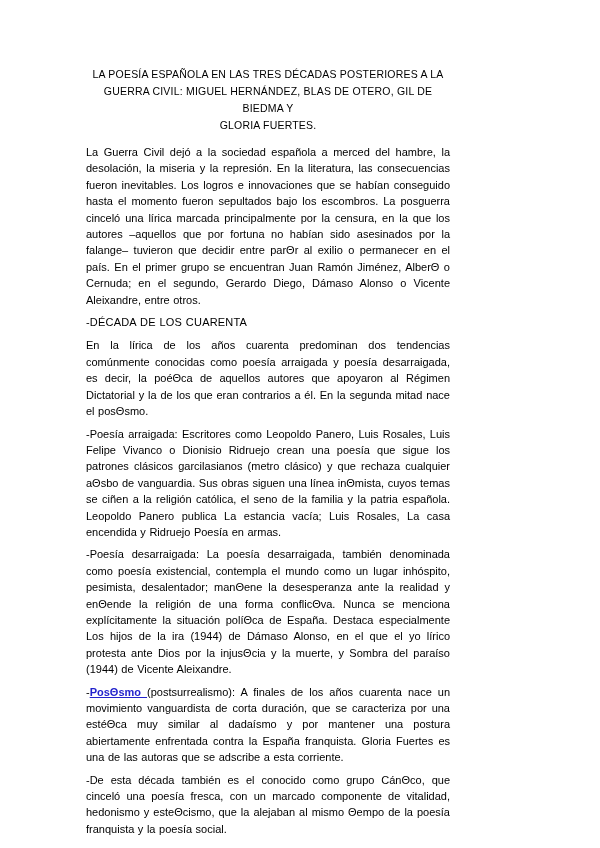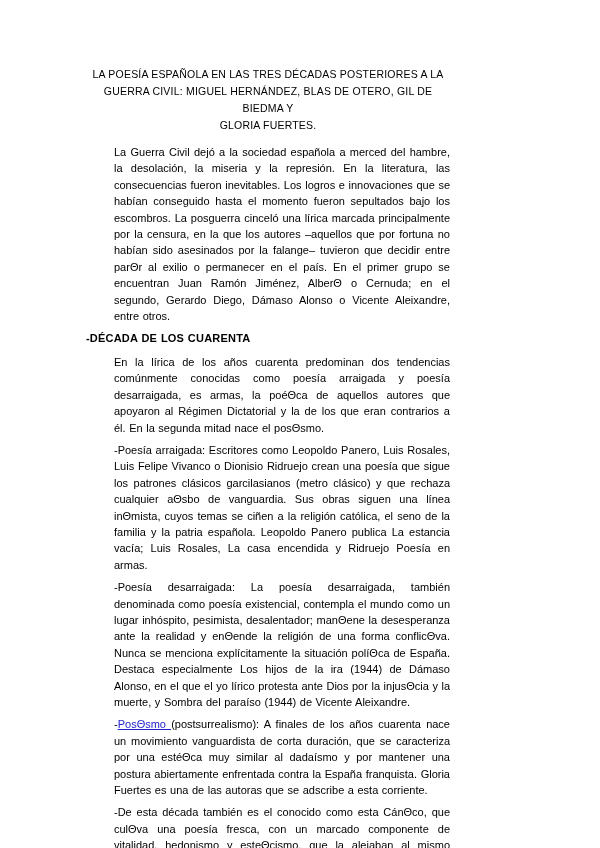--- a/index.html
+++ b/index.html
@@ -31,51 +31,50 @@
     margin: 0 0 10px 0;
   }
   p.block {
     font-size: 11px;
     line-height: 16.4px;
     margin: 0 0 6px 0;
     word-spacing: 0.5px;
   }
   p.just {
     text-align: justify;
-    margin-left: 28px;
   }
   p.heading {
     margin-top: 2px;
     margin-bottom: 7px;
     letter-spacing: 0.2px;
-    font-weight: bold;
   }
   a.doc-link {
     color: var(--link-color, #2222cc);
     text-decoration: underline;
+    font-weight: bold;
   }
 </style>
 </head>
 <body style="background: rgb(255, 255, 255); color: rgb(0, 0, 0);">
 
 <div class="page">
 
   <div class="doc-title">LA POESÍA ESPAÑOLA EN LAS TRES DÉCADAS POSTERIORES A LA
 GUERRA CIVIL: MIGUEL HERNÁNDEZ, BLAS DE OTERO, GIL DE BIEDMA Y
 GLORIA FUERTES.</div>
 
   <p class="block just">La Guerra Civil dejó a la sociedad española a merced del hambre, la desolación, la miseria y la represión. En la literatura, las consecuencias fueron inevitables. Los logros e innovaciones que se habían conseguido hasta el momento fueron sepultados bajo los escombros. La posguerra cinceló una lírica marcada principalmente por la censura, en la que los autores –aquellos que por fortuna no habían sido asesinados por la falange– tuvieron que decidir entre parΘr al exilio o permanecer en el país. En el primer grupo se encuentran Juan Ramón Jiménez, AlberΘ o Cernuda; en el segundo, Gerardo Diego, Dámaso Alonso o Vicente Aleixandre, entre otros.</p>
 
   <p class="block heading">-DÉCADA DE LOS CUARENTA</p>
 
 
-  <p class="block just">En la lírica de los años cuarenta predominan dos tendencias comúnmente conocidas como poesía arraigada y poesía desarraigada, es armas, la poéΘca de aquellos autores que apoyaron al Régimen Dictatorial y la de los que eran contrarios a él. En la segunda mitad nace el posΘsmo.</p>
+  <p class="block just">En la lírica de los años cuarenta predominan dos tendencias comúnmente conocidas como poesía arraigada y poesía desarraigada, es decir, la poéΘca de aquellos autores que apoyaron al Régimen Dictatorial y la de los que eran contrarios a él. En la segunda mitad nace el posΘsmo.</p>
 
   <p class="block just">-Poesía arraigada: Escritores como Leopoldo Panero, Luis Rosales, Luis Felipe Vivanco o Dionisio Ridruejo crean una poesía que sigue los patrones clásicos garcilasianos (metro clásico) y que rechaza cualquier aΘsbo de vanguardia. Sus obras siguen una línea inΘmista, cuyos temas se ciñen a la religión católica, el seno de la familia y la patria española. Leopoldo Panero publica La estancia vacía; Luis Rosales, La casa encendida y Ridruejo Poesía en armas.</p>
 
   <p class="block just">-Poesía desarraigada: La poesía desarraigada, también denominada como poesía existencial, contempla el mundo como un lugar inhóspito, pesimista, desalentador; manΘene la desesperanza ante la realidad y enΘende la religión de una forma conflicΘva. Nunca se menciona explícitamente la situación políΘca de España. Destaca especialmente Los hijos de la ira (1944) de Dámaso Alonso, en el que el yo lírico protesta ante Dios por la injusΘcia y la muerte, y Sombra del paraíso (1944) de Vicente Aleixandre.</p>
 
   <p class="block just"><span>-</span><a class="doc-link" href="#">PosΘsmo </a><span>(postsurrealismo): A finales de los años cuarenta nace un movimiento vanguardista de corta duración, que se caracteriza por una estéΘca muy similar al dadaísmo y por mantener una postura abiertamente enfrentada contra la España franquista. Gloria Fuertes es una de las autoras que se adscribe a esta corriente.</span></p>
 
-  <p class="block just">-De esta década también es el conocido como esta CánΘco, que culΘva una poesía fresca, con un marcado componente de vitalidad, hedonismo y esteΘcismo, que la alejaban al mismo Θempo de la poesía franquista y la poesía social.</p>
+  <p class="block just">-De esta década también es el conocido como grupo CánΘco, que cinceló una poesía fresca, con un marcado componente de vitalidad, hedonismo y esteΘcismo, que la alejaban al mismo Θempo de la poesía franquista y la poesía social.</p>
 
 
 </div>
 
 </body></html>

